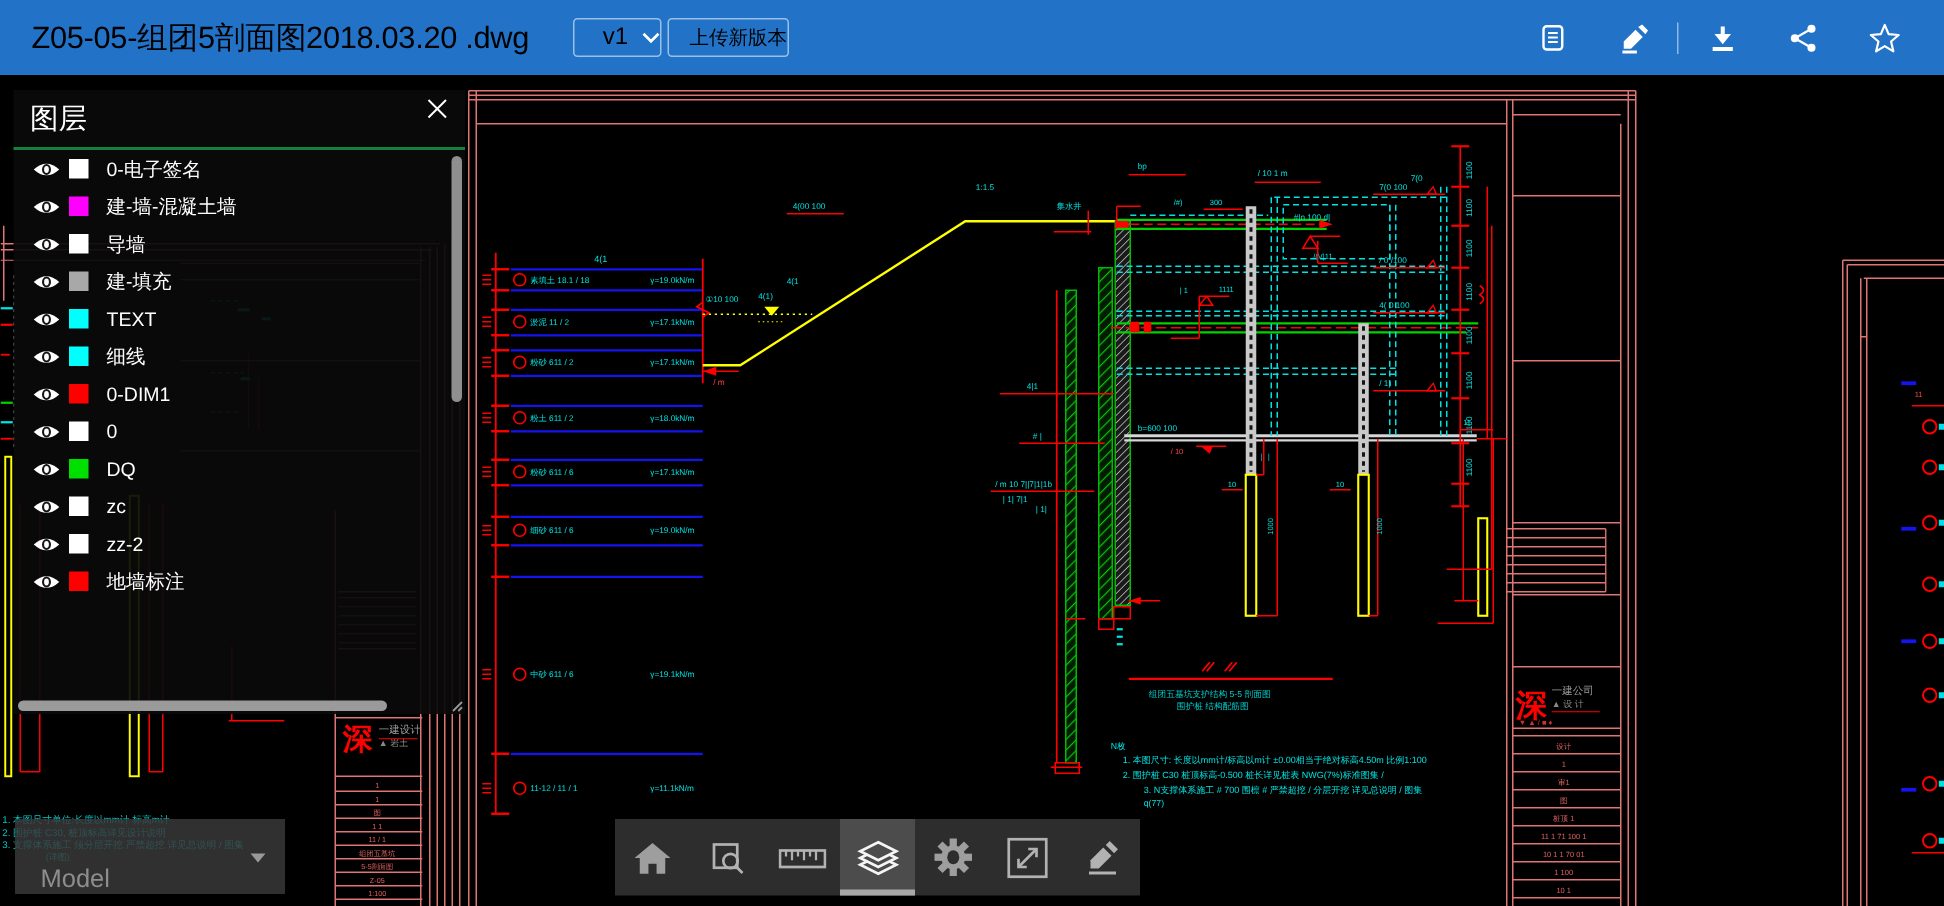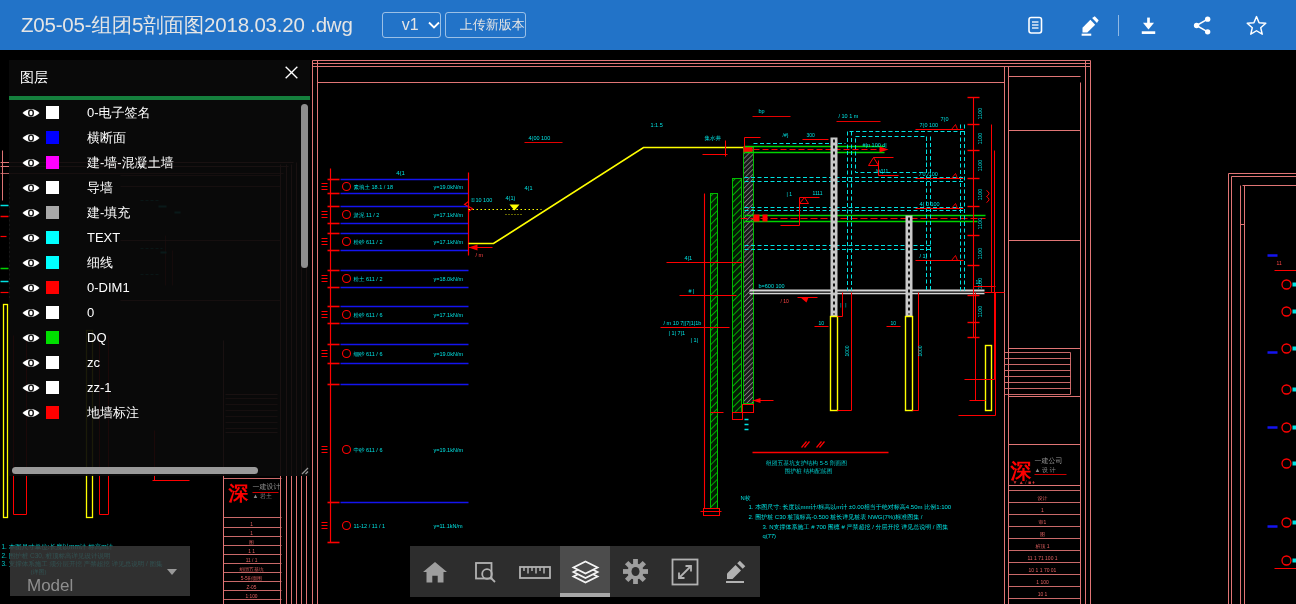--- a/index.html
+++ b/index.html
@@ -1,32 +1,32 @@
 <!DOCTYPE html>
 <html><head><meta charset="utf-8">
 <style>
 *{margin:0;padding:0;box-sizing:border-box}
 html,body{width:1296px;height:604px;background:#000;overflow:hidden;font-family:"Liberation Sans",sans-serif}
 #stage{position:relative;width:1296px;height:604px;background:#000}
 #cad{position:absolute;left:0;top:0;z-index:1}
-#topbar{position:absolute;left:0;top:0;width:1296px;height:50px;background:#2273c8;z-index:30;display:flex;align-items:center;color:#e5e5e5}
+#topbar{position:absolute;left:0;top:0;width:1296px;height:50px;background:#2273c8;z-index:30;display:flex;align-items:center;color:#000000}
 #fname{font-size:20.5px;margin-left:21px;letter-spacing:-0.2px}
 .vbox{height:26px;border:1px solid rgba(255,255,255,0.55);border-radius:3px;display:flex;align-items:center;justify-content:flex-end}
 #vsel{width:59px;margin-left:29px;font-size:16px}
 #vsel svg{margin-left:9px}
 #upload{width:81px;margin-left:4px;font-size:13px}
 #ticons{position:absolute;right:13px;top:0;height:50px;display:flex;align-items:center}
 .ticon{width:54px;display:flex;justify-content:center}
 #panel{position:absolute;left:9px;top:60px;width:301px;height:416px;background:rgba(10,10,10,0.93);z-index:20;color:#fff}
-#phead{height:40px;display:flex;align-items:center;padding-left:11px;font-size:14px;position:relative;border-bottom:4px solid #15803d}
+#phead{height:40px;display:flex;align-items:center;padding-left:11px;font-size:19px;position:relative;border-bottom:2px solid #15803d}
 #pclose{position:absolute;right:11px;top:5px;width:15px;height:15px}
 .lrow{height:25px;display:flex;align-items:center;padding-left:12.5px}
 .lrow:first-of-type{margin-top:3px}
 .sw{width:13.5px;height:13.5px;margin-left:6px;flex:0 0 13.5px}
-.lname{margin-left:28px;font-size:13px;white-space:nowrap}
+.lname{margin-left:12px;font-size:13px;white-space:nowrap}
 #vscroll{position:absolute;right:2px;top:44px;width:7px;height:164px;background:#8f8f8f;border-radius:4px}
 #hscroll{position:absolute;left:3px;bottom:2px;width:246px;height:7px;background:#9a9a9a;border-radius:4px}
 #rsz{position:absolute;right:1px;bottom:1px;width:10px;height:10px}
 #btoolbar{position:absolute;left:410px;top:546px;width:350px;height:51px;background:#2d2d2d;z-index:20;display:flex}
 .bcell{width:50px;height:51px;display:flex;align-items:center;justify-content:center;position:relative}
 .bcell.act{background:#4c4c4c}
 .bcell.act:after{content:"";position:absolute;left:0;bottom:0;width:50px;height:4px;background:#a8a8a8}
 #model{position:absolute;left:10px;top:546px;width:180px;height:50px;background:rgba(57,57,57,0.84);z-index:20;display:flex;align-items:flex-end}
 #model span{color:#8e8e8e;font-size:17px;margin-left:17px}
 #mtri{position:absolute;right:13px;top:23px;width:0;height:0;border-left:5.5px solid transparent;border-right:5.5px solid transparent;border-top:6.5px solid #999}
@@ -511,28 +511,20 @@
           <ellipse cx="9" cy="6" rx="2.3" ry="3" fill="#fff" stroke="#161616" stroke-width="1.4"></ellipse>
         </svg>
         <span class="sw" style="background:#ffffff"></span>
         <span class="lname">0-电子签名</span>
       </div>
 <div class="lrow">
         <svg width="18" height="12" viewBox="0 0 18 12" style="flex:0 0 18px">
           <path d="M0.5 6 Q9 -1.8 17.5 6 Q9 13.8 0.5 6 Z" fill="#fff"></path>
           <ellipse cx="9" cy="6" rx="2.3" ry="3" fill="#fff" stroke="#161616" stroke-width="1.4"></ellipse>
         </svg>
-        <span class="sw" style="background:#0000ff"></span>
-        <span class="lname">横断面</span>
-      </div>
-<div class="lrow">
-        <svg width="18" height="12" viewBox="0 0 18 12" style="flex:0 0 18px">
-          <path d="M0.5 6 Q9 -1.8 17.5 6 Q9 13.8 0.5 6 Z" fill="#fff"></path>
-          <ellipse cx="9" cy="6" rx="2.3" ry="3" fill="#fff" stroke="#161616" stroke-width="1.4"></ellipse>
-        </svg>
         <span class="sw" style="background:#ff00ff"></span>
         <span class="lname">建-墙-混凝土墙</span>
       </div>
 <div class="lrow">
         <svg width="18" height="12" viewBox="0 0 18 12" style="flex:0 0 18px">
           <path d="M0.5 6 Q9 -1.8 17.5 6 Q9 13.8 0.5 6 Z" fill="#fff"></path>
           <ellipse cx="9" cy="6" rx="2.3" ry="3" fill="#fff" stroke="#161616" stroke-width="1.4"></ellipse>
         </svg>
         <span class="sw" style="background:#ffffff"></span>
         <span class="lname">导墙</span>
@@ -592,21 +584,21 @@
         </svg>
         <span class="sw" style="background:#ffffff"></span>
         <span class="lname">zc</span>
       </div>
 <div class="lrow">
         <svg width="18" height="12" viewBox="0 0 18 12" style="flex:0 0 18px">
           <path d="M0.5 6 Q9 -1.8 17.5 6 Q9 13.8 0.5 6 Z" fill="#fff"></path>
           <ellipse cx="9" cy="6" rx="2.3" ry="3" fill="#fff" stroke="#161616" stroke-width="1.4"></ellipse>
         </svg>
         <span class="sw" style="background:#ffffff"></span>
-        <span class="lname">zz-1</span>
+        <span class="lname">zz-2</span>
       </div>
 <div class="lrow">
         <svg width="18" height="12" viewBox="0 0 18 12" style="flex:0 0 18px">
           <path d="M0.5 6 Q9 -1.8 17.5 6 Q9 13.8 0.5 6 Z" fill="#fff"></path>
           <ellipse cx="9" cy="6" rx="2.3" ry="3" fill="#fff" stroke="#161616" stroke-width="1.4"></ellipse>
         </svg>
         <span class="sw" style="background:#ff0000"></span>
         <span class="lname">地墙标注</span>
       </div>
 <div id="vscroll"></div>

